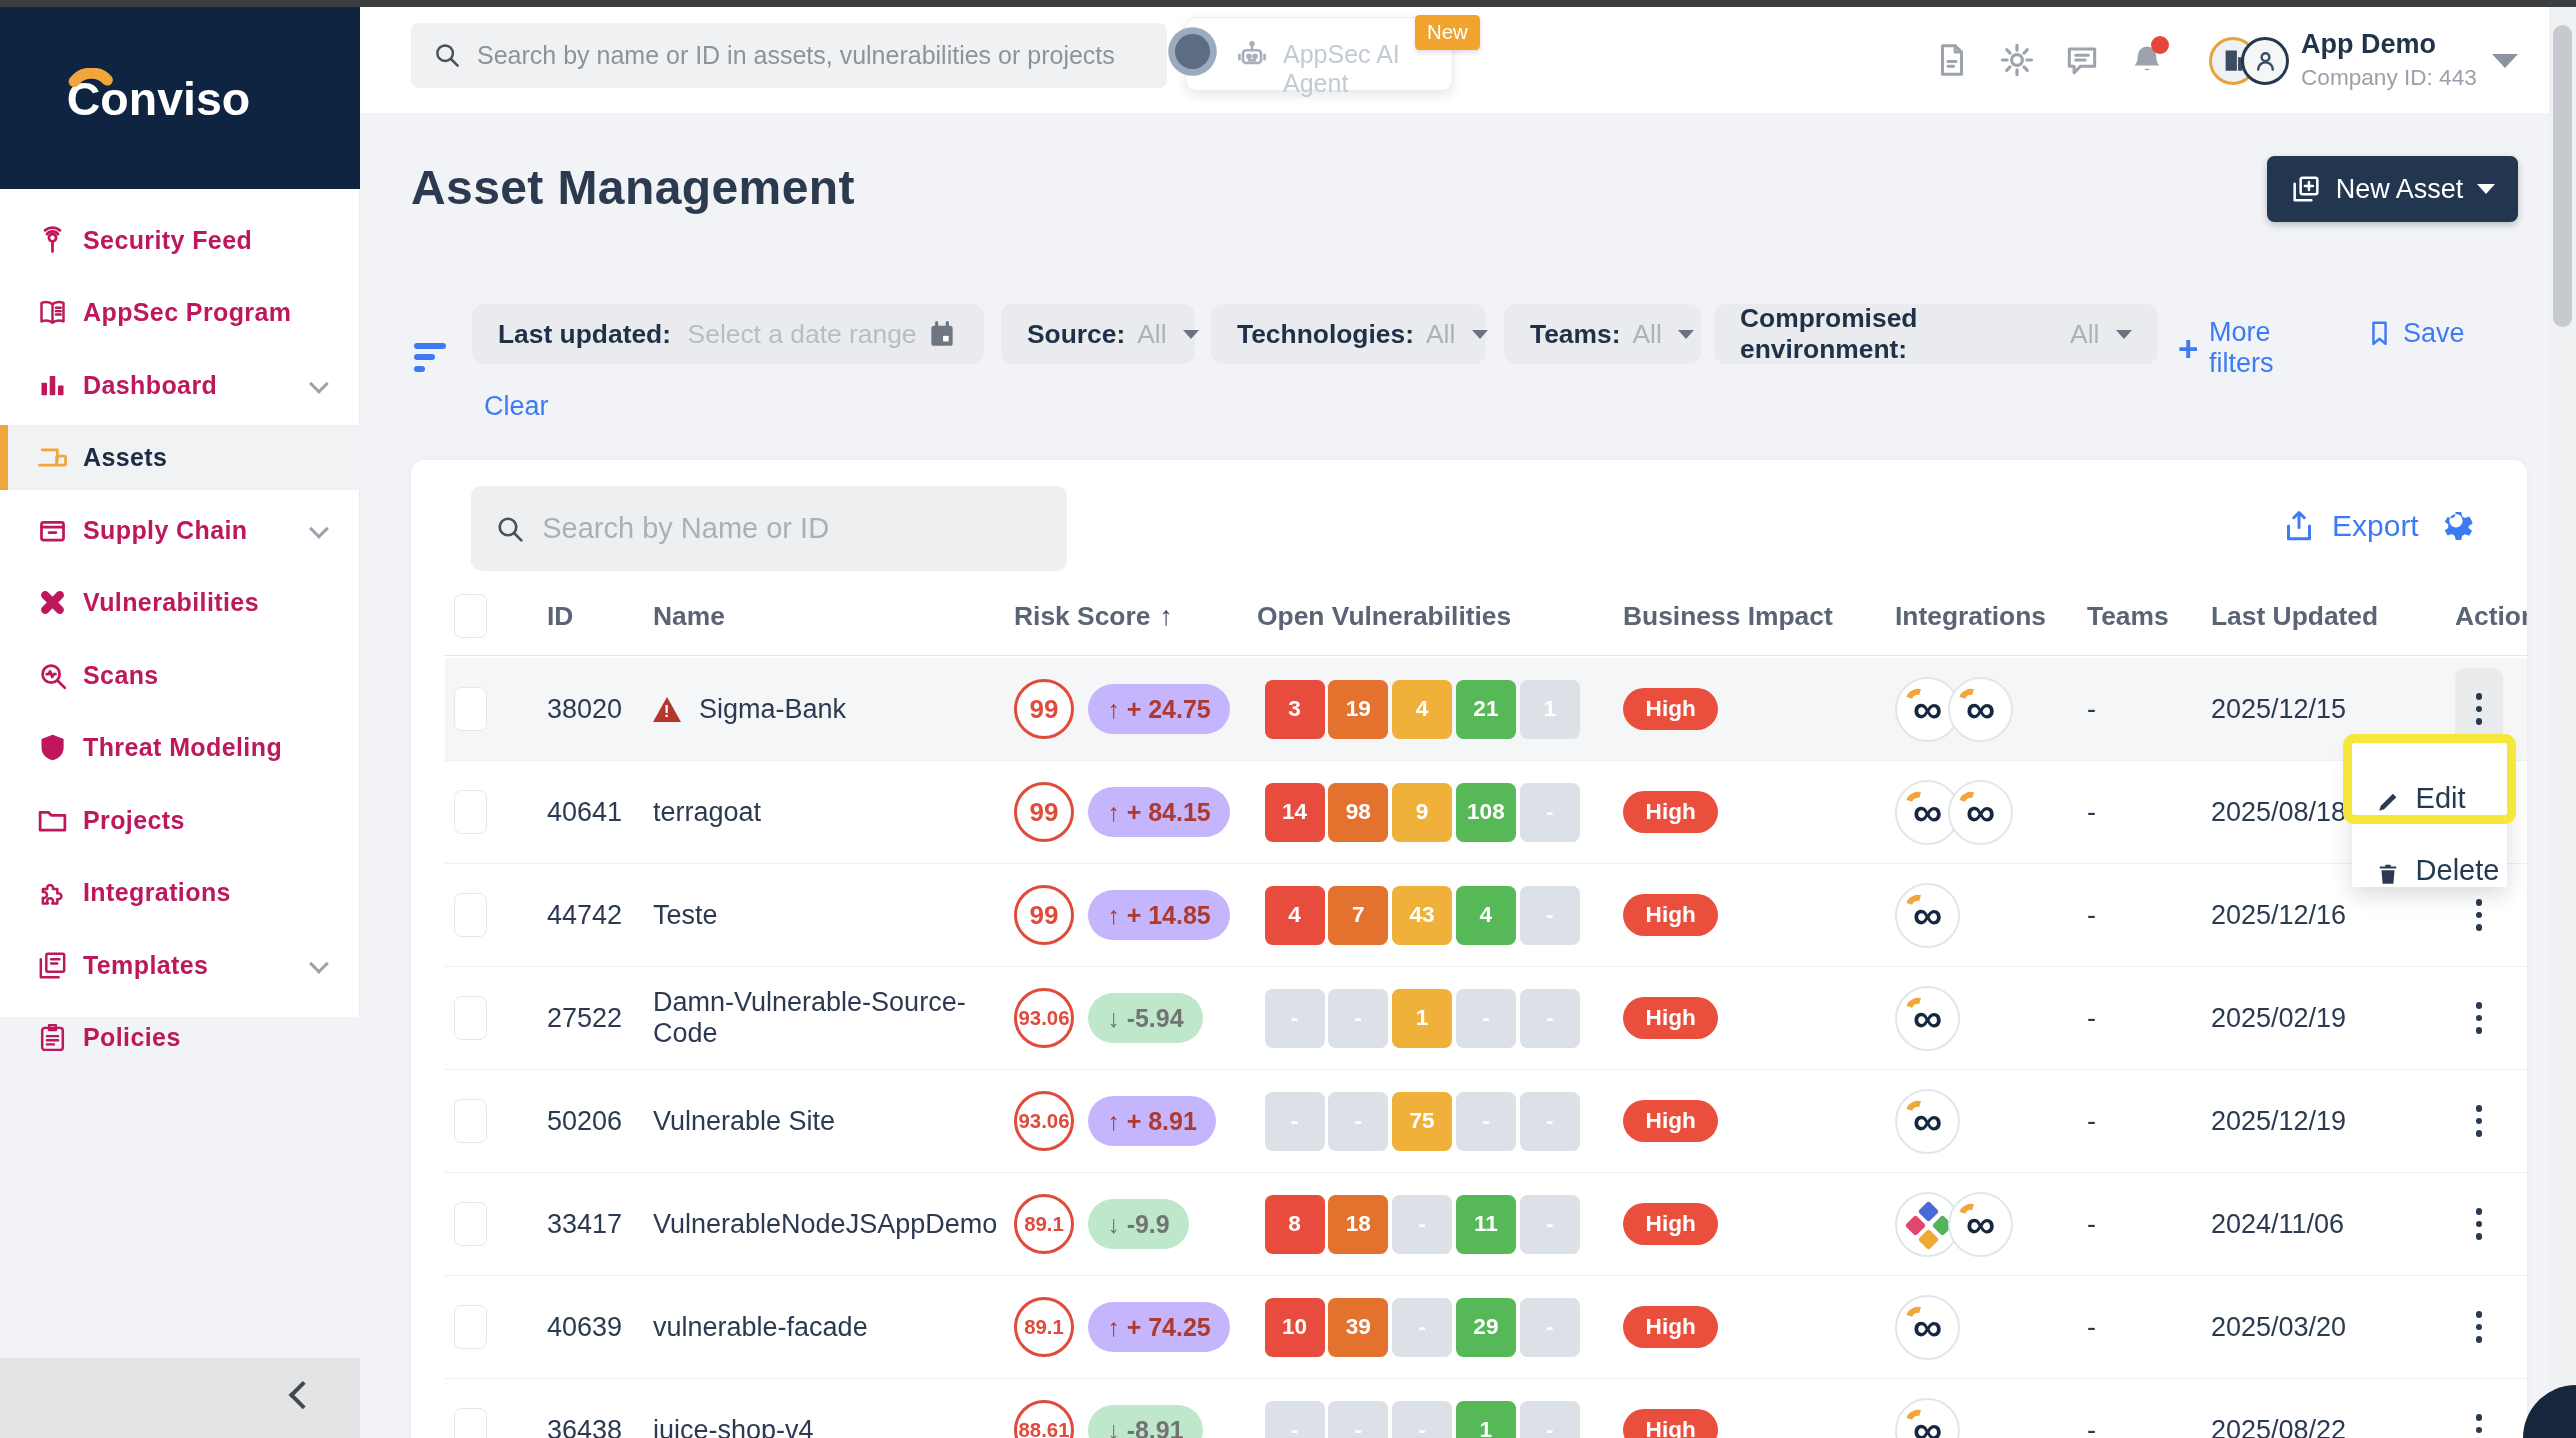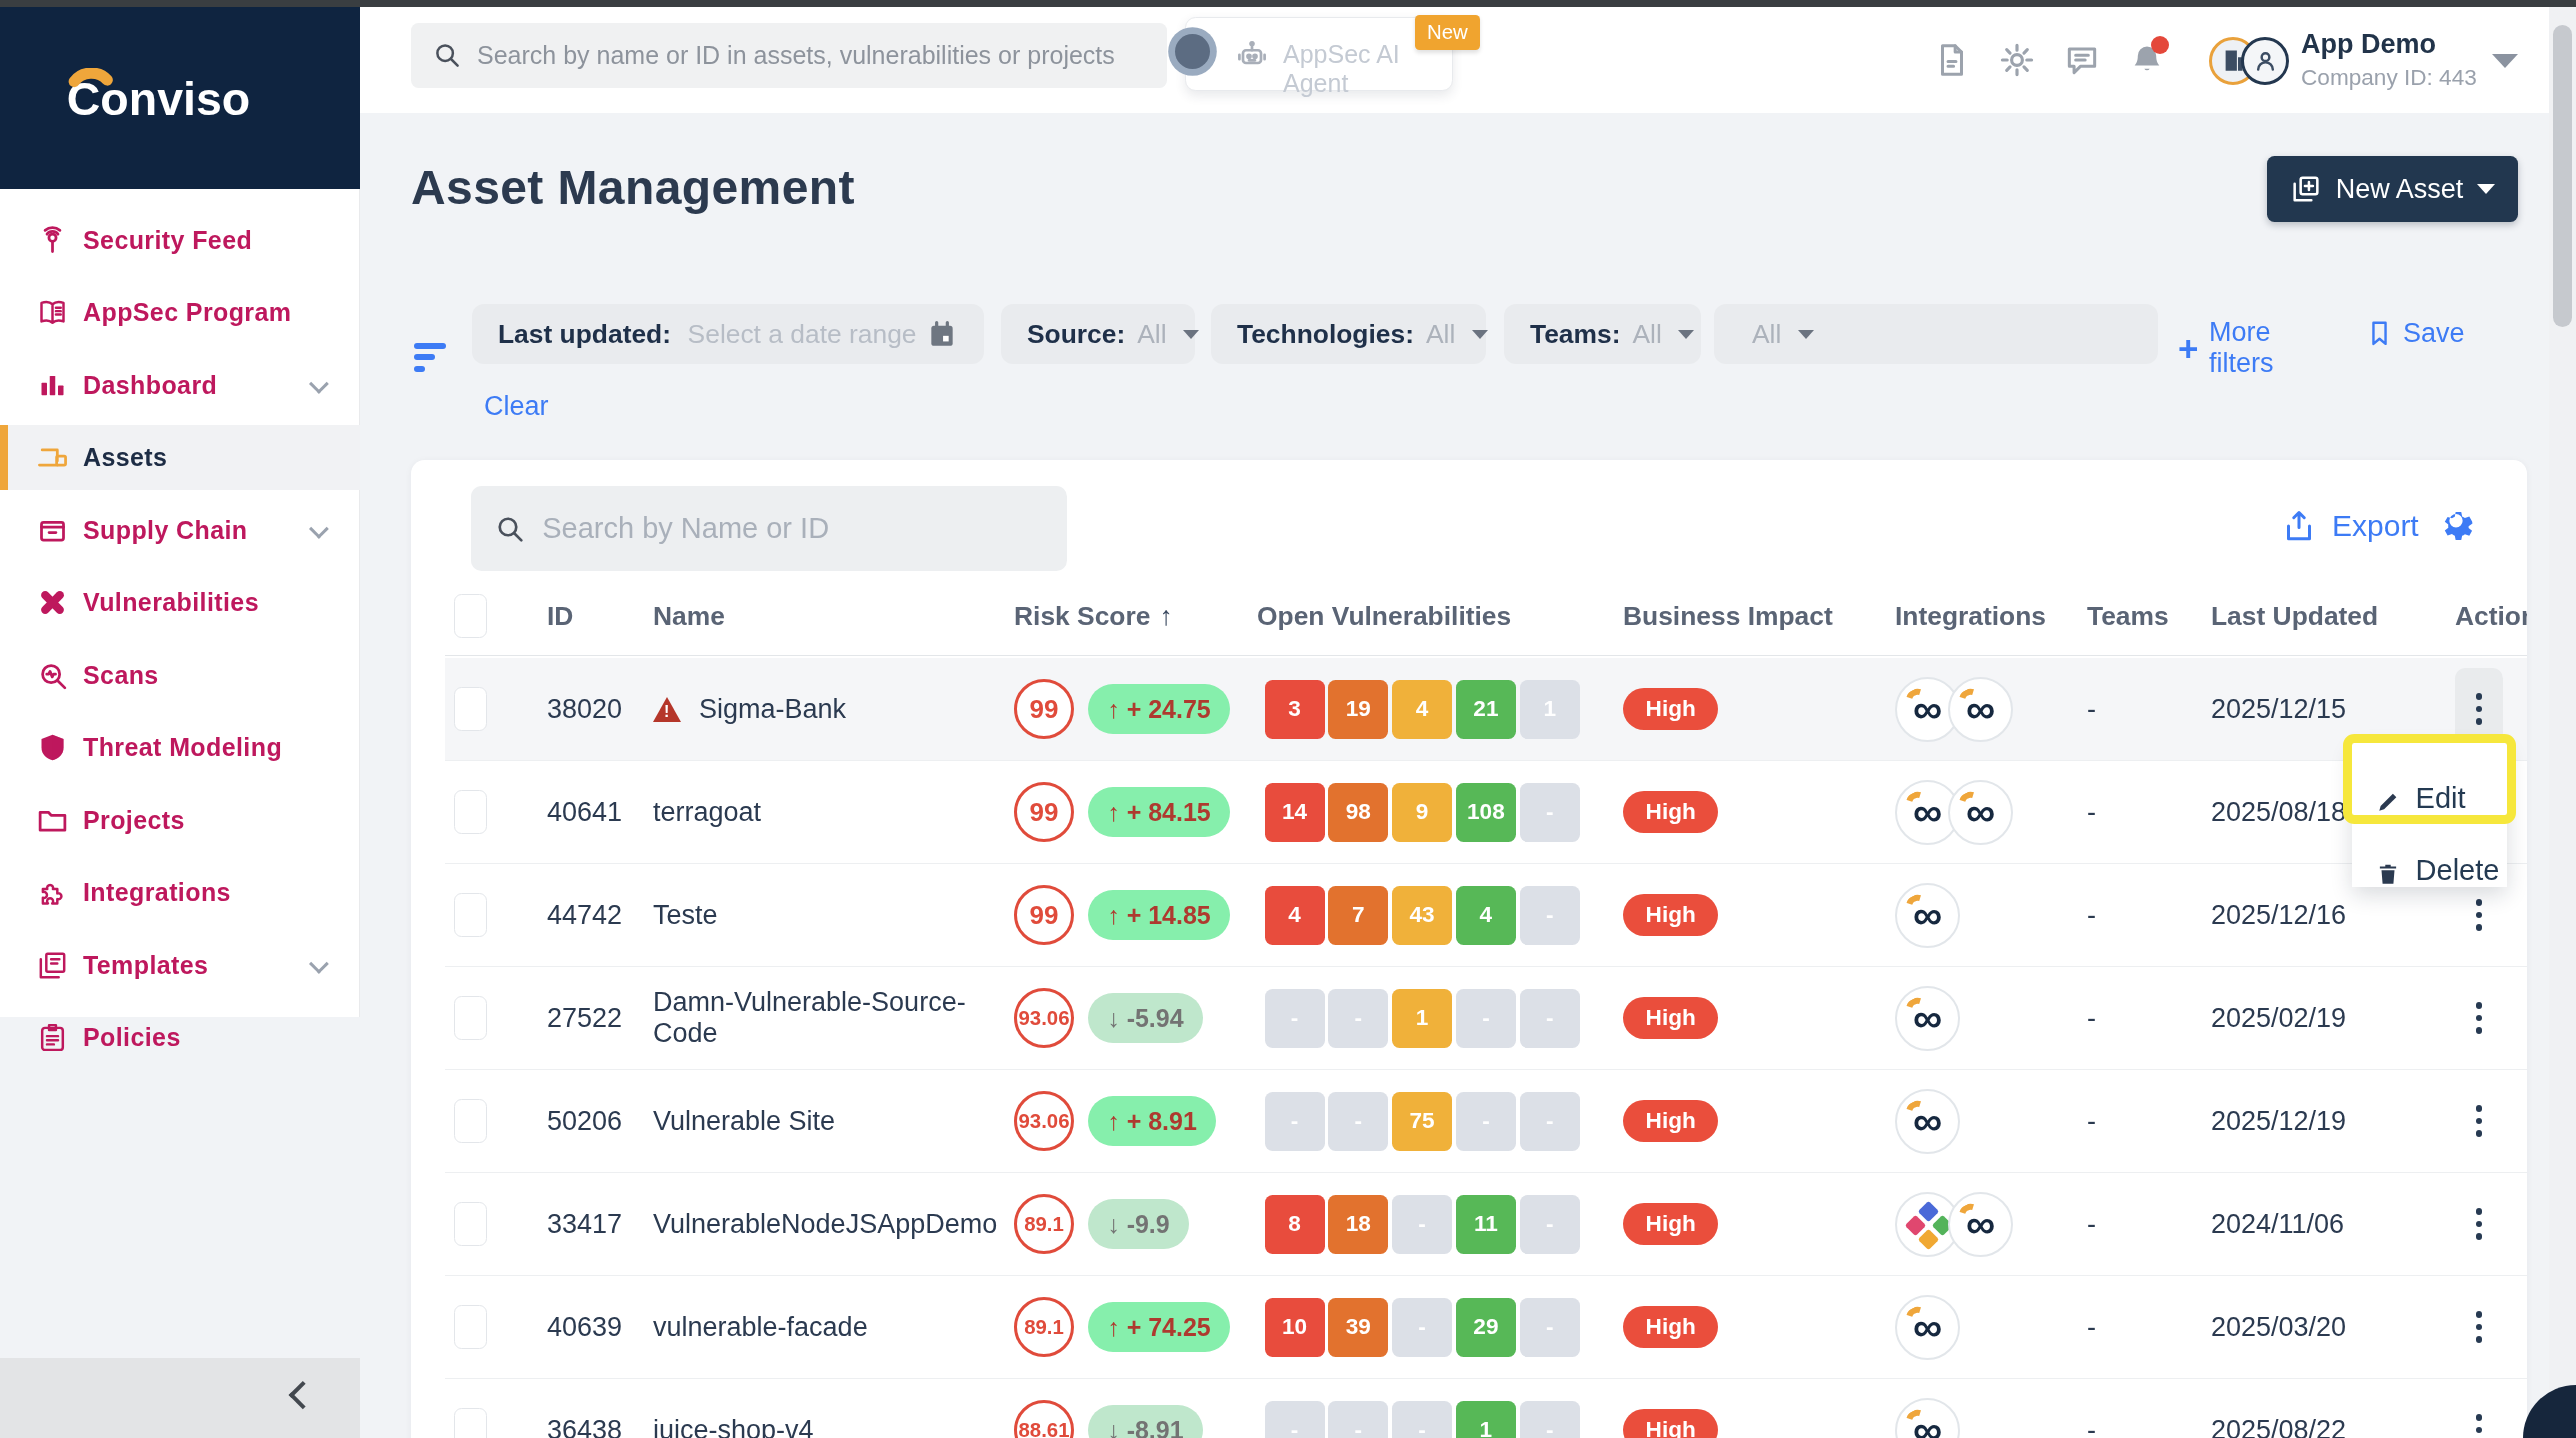--- a/index.html
+++ b/index.html
@@ -95,21 +95,21 @@
   .row { height:103px; border-bottom:1.5px solid #edeff1; width:2116px; }
   .row.hl { background:#f5f6f8; }
   .cell { font-size:27px; color:#2b3a50; display:flex; align-items:center; }
   .cb { width:33px; height:44px; background:#fff; border:1.5px solid #e3e6ea; border-radius:7.5px; margin-left:9px; cursor:pointer; }
   .warn { position:relative; width:0; height:0; border-left:14.3px solid transparent; border-right:14.3px solid transparent; border-bottom:25px solid #b5362a; margin-right:18px; }
   .warn::after { content:"!"; position:absolute; left:-3px; top:6px; color:#fff; font-size:16px; font-weight:bold; }
   .score { width:60px; height:60px; border:3px solid #e04b3b; border-radius:50%; color:#e04b3b; font-weight:bold; display:flex; align-items:center; justify-content:center; background:#fff; flex:none; }
   .score.big { font-size:26px; }
   .score.small { font-size:20.4px; }
   .chg { height:50px; border-radius:25px; display:flex; align-items:center; padding:0 19.6px; font-size:25px; font-weight:bold; margin-left:13.6px; white-space:nowrap; }
-  .chg.up { background:#86efac; color:#ae3a2f; }
+  .chg.up { background:#c4b5fd; color:#ae3a2f; }
   .chg.down { background:#bfe7cc; color:#737373; }
   .chips { display:flex; gap:3.8px; padding-left:7.5px; }
   .chip { width:60px; height:59px; border-radius:7.5px; color:#fff; font-size:22.6px; font-weight:bold; display:flex; align-items:center; justify-content:center; }
   .impact { height:42px; padding:0 22.6px; border-radius:21px; background:#ea4e3c; color:#fff; font-size:22.6px; font-weight:bold; display:flex; align-items:center; }
   .intg { position:relative; width:65px; height:65px; border-radius:50%; background:#fff; border:2.3px solid #e2e6ea; display:flex; align-items:center; justify-content:center; flex:none; }
   .intg + .intg { margin-left:-12px; }
   .intg .inf { font-size:41px; font-weight:bold; color:#16283f; line-height:60px; }
   .intg .arc { position:absolute; left:9px; top:10.6px; width:22.6px; height:22.6px; border:6px solid transparent; border-top-color:#efa63b; border-radius:50%; transform:rotate(-28deg); }
   .grid-ic i { position:absolute; width:15px; height:15px; transform:rotate(45deg); border-radius:2.3px; }
   .grid-ic .d1 { left:10.6px; top:24px; background:#e0476f; }
@@ -368,20 +368,21 @@
           <b>Technologies:</b>
     <span class="val">All</span>
     <span class="caret"></span>
         </div>
         <div class="pill" style="left: 1504px; width: 197px;">
           <b>Teams:</b>
     <span class="val">All</span>
     <span class="caret"></span>
         </div>
         <div class="pill" style="left: 1714px; width: 444px;">
+          <b>Compromised environment:</b>
     <span class="val">All</span>
     <span class="caret"></span>
         </div>
       </div>
 
     <div class="more-filters link-blue">
       <span class="plus">+</span>
       <span>More filters</span>
     </div>
     <div class="save-filter link-blue">

